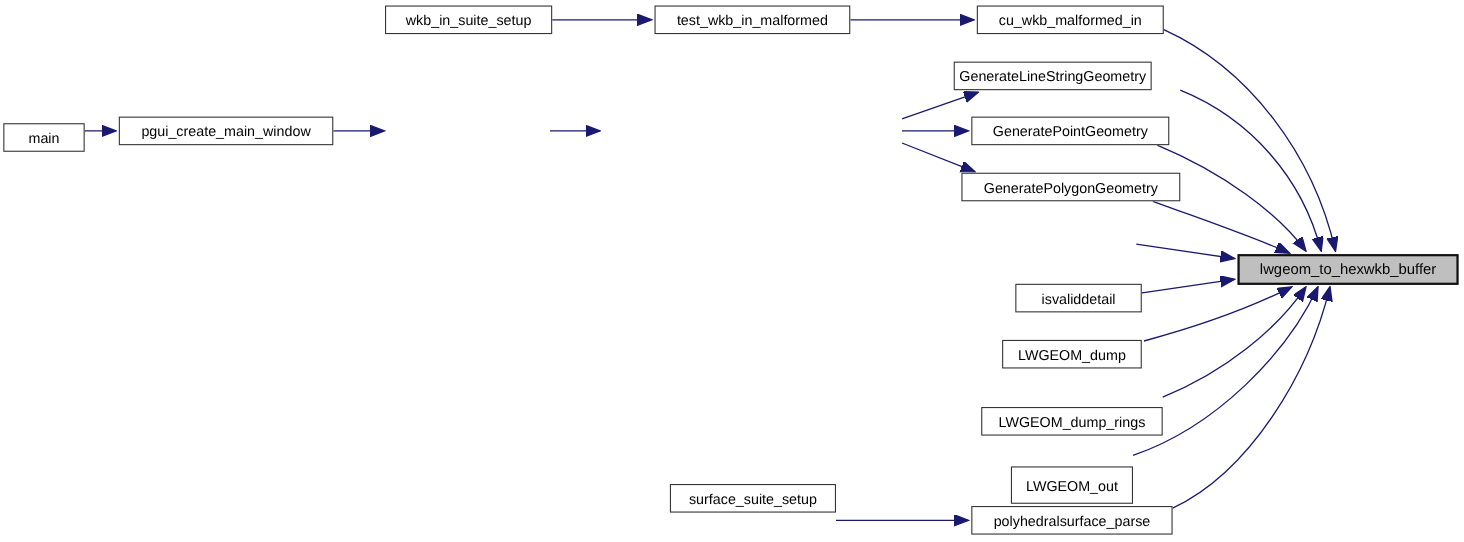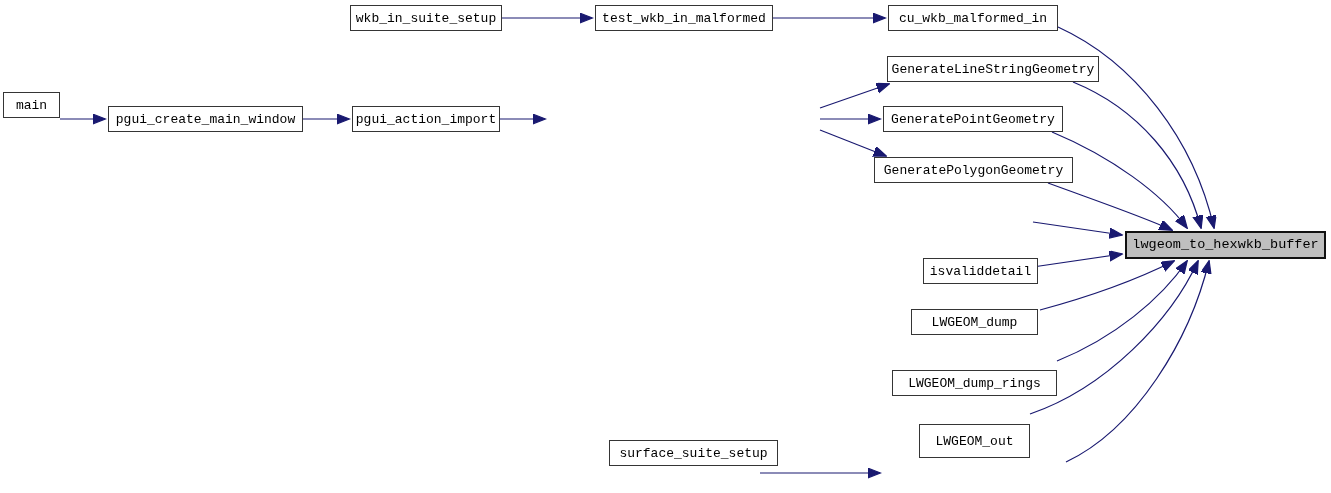--- a/index.html
+++ b/index.html
@@ -11,21 +11,21 @@
     --text: #000000;
     --bg: #ffffff;
   }
   * { box-sizing: border-box; }
   html, body { margin: 0; padding: 0; background: var(--bg); }
   .canvas {
     position: relative;
     width: 1331px;
     height: 493px;
     background: var(--bg);
-    font-family: Liberation Mono, monospace;
+    font-family: Liberation Sans, sans-serif;
     overflow: hidden;
   }
   .edge-layer {
     position: absolute;
     left: 0; top: 0;
     width: 1331px; height: 493px;
   }
   .edge-layer path {
     fill: none;
     stroke: var(--edge);
@@ -87,30 +87,30 @@
     <path d="M1030,414 C1106,388 1171,320 1198,261" marker-end="url(#arrow)"></path>
     <path d="M1066,462 C1136,429 1190,340 1209,261" marker-end="url(#arrow)"></path>
 
     <path d="M760,473 L880,473" marker-end="url(#arrow)"></path>
   </svg>
 
   <div class="node" style="left:350px;top:5px;width:152px;height:26px">wkb_in_suite_setup</div>
   <div class="node" style="left:888px;top:5px;width:170px;height:26px">cu_wkb_malformed_in</div>
   <div class="node" style="left:595px;top:5px;width:178px;height:26px">test_wkb_in_malformed</div>
 
-  <div class="node" style="left:3px;top:92px;width:57px;height:26px">main</div>
+  <div class="node" style="left:3px;top:112px;width:74px;height:26px">main</div>
   <div class="node" style="left:108px;top:106px;width:195px;height:26px">pgui_create_main_window</div>
-  <div class="node" style="left:352px;top:106px;width:148px;height:26px">pgui_action_import</div>
 
-  <div class="node" style="left:887px;top:56px;width:212px;height:26px">GenerateLineStringGeometry</div>
+  <div class="node" style="left:867px;top:56px;width:180px;height:26px">GenerateLineStringGeometry</div>
   <div class="node" style="left:883px;top:106px;width:180px;height:26px">GeneratePointGeometry</div>
   <div class="node" style="left:874px;top:157px;width:199px;height:26px">GeneratePolygonGeometry</div>
 
   <div class="node" style="left:923px;top:258px;width:115px;height:26px">isvaliddetail</div>
   <div class="node" style="left:911px;top:309px;width:127px;height:26px">LWGEOM_dump</div>
   <div class="node" style="left:892px;top:370px;width:165px;height:26px">LWGEOM_dump_rings</div>
   <div class="node" style="left:919px;top:424px;width:111px;height:34px">LWGEOM_out</div>
+  <div class="node" style="left:883px;top:460px;width:183px;height:26px">polyhedralsurface_parse</div>
 
-  <div class="node" style="left:609px;top:440px;width:169px;height:26px">surface_suite_setup</div>
+  <div class="node" style="left:609px;top:440px;width:151px;height:26px">surface_suite_setup</div>
 
   <div class="node focus" style="left:1125px;top:231px;width:201px;height:28px">lwgeom_to_hexwkb_buffer</div>
 
 </div>
 
 </body></html>

